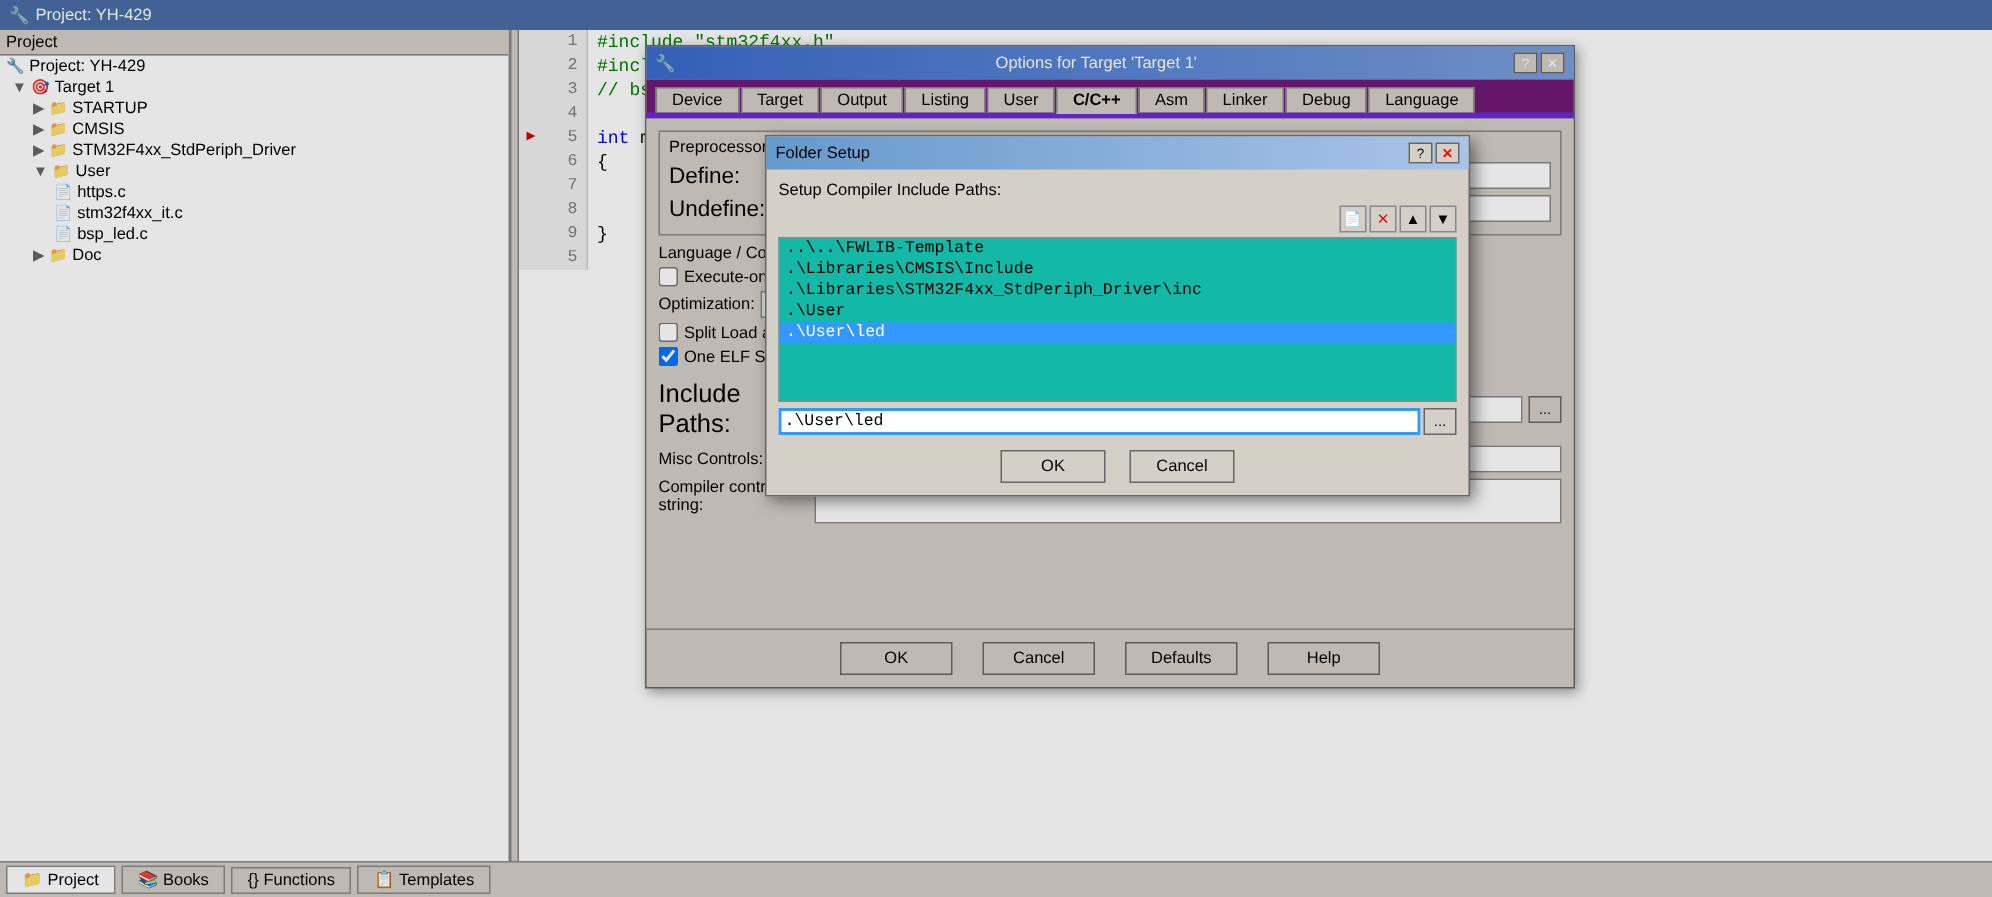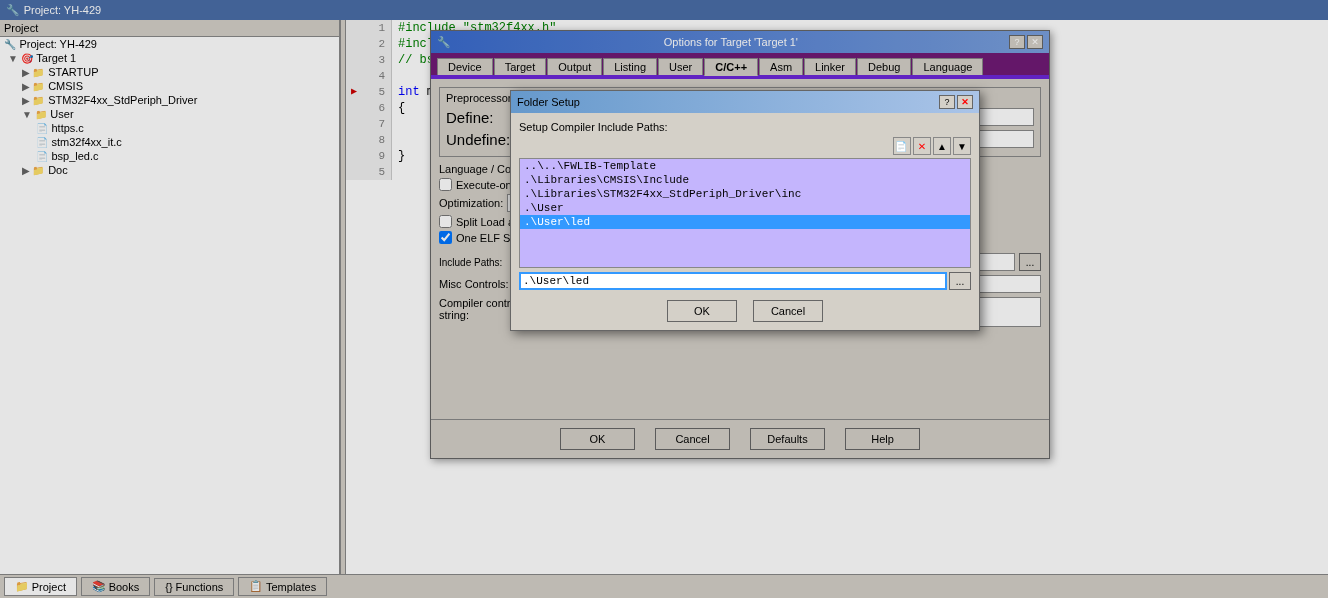--- a/index.html
+++ b/index.html
@@ -309,21 +309,21 @@
     .folder-toolbar {
       display: flex;
       gap: 2px;
       margin-bottom: 3px;
       align-items: center;
     }
 
     .folder-list {
       flex: 1;
       border: 1px solid #888;
-      background: #c4b5fd;
+      background: #14b8a6;
       height: 110px;
       overflow-y: auto;
       font-size: 11px;
       font-family: "Courier New", monospace;
     }
 
     .folder-list-item {
       padding: 1px 4px;
       cursor: pointer;
       white-space: nowrap;
@@ -656,21 +656,21 @@
           </div>
           <div class="checkbox-row">
             <input type="checkbox" checked="" style="">
             <span>One ELF Section per Function</span>
           </div>
         </div>
       </div>
 
       <div style="margin-top:6px;">
         <div class="form-row">
-          <div style="font-size:10px;margin-right:4px;width:100px;">Include Paths:</div>
+          <div style="font-size:17px;margin-right:4px;width:100px;">Include Paths:</div>
           <div style="display:flex;flex:1;gap:2px;">
             <input class="form-input" type="text" value="" style="flex: 1 1 0%;">
             <button class="browse-btn">...</button>
           </div>
         </div>
         <div class="form-row">
           <div style="font-size:11px;margin-right:4px;width:100px;">Misc Controls:</div>
           <input class="form-input" type="text" value="" style="flex: 1 1 0%;">
         </div>
         <div class="form-row">

